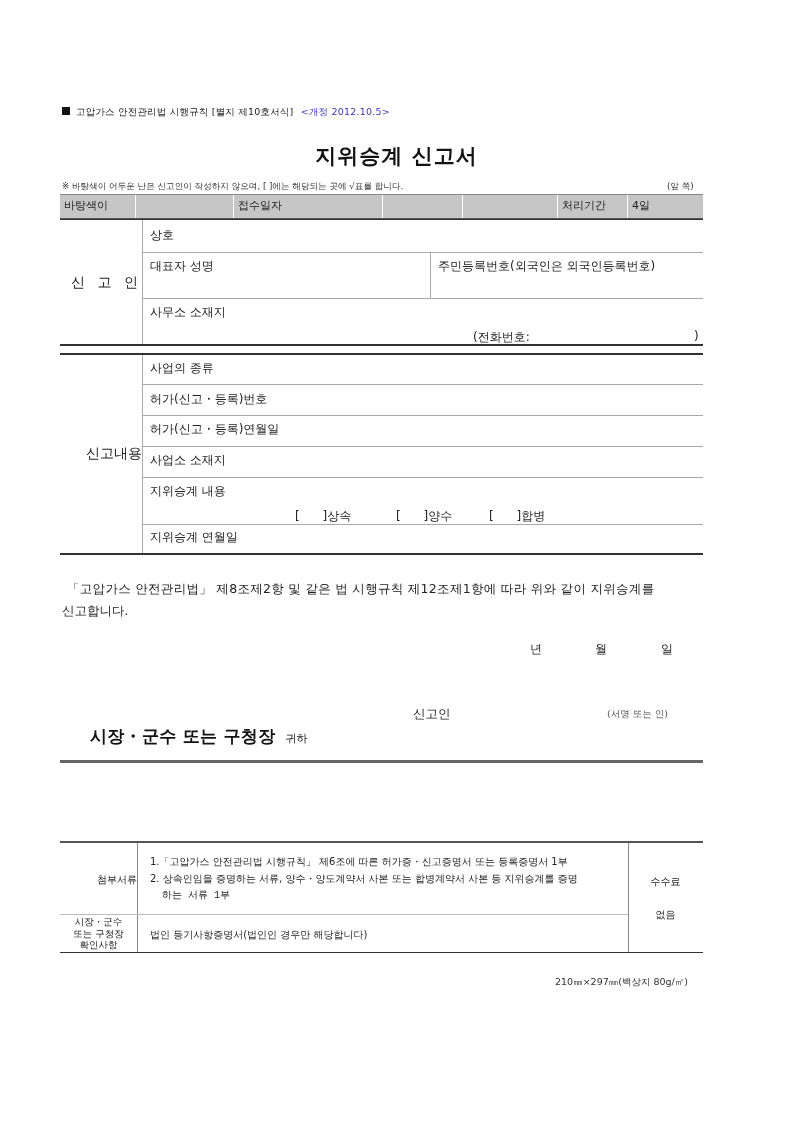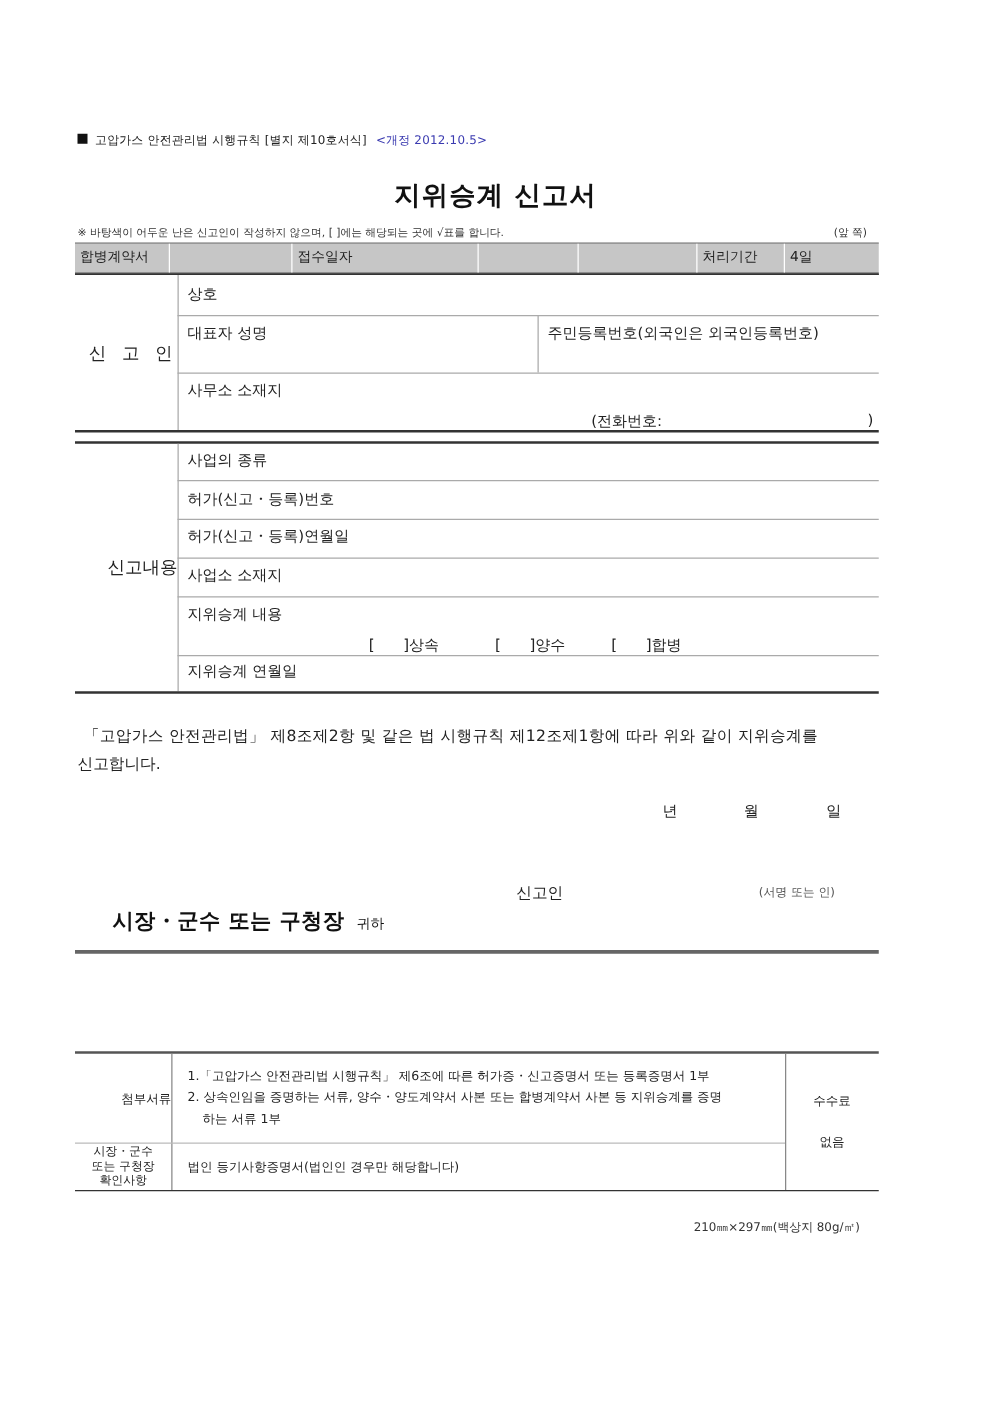--- a/index.html
+++ b/index.html
@@ -39,21 +39,21 @@
   <span class="sq"></span><span>고압가스 안전관리법 시행규칙 [별지 제10호서식]</span>
   <span class="rev">&lt;개정 2012.10.5&gt;</span>
 </div>
 
 <div class="abs title">지위승계 신고서</div>
 
 <div class="abs note">※ 바탕색이 어두운 난은 신고인이 작성하지 않으며, [  ]에는 해당되는 곳에 √표를 합니다.</div>
 <div class="abs side">(앞 쪽)</div>
 
 <div class="abs hdr">
-  <div class="c" style="left:0;width:75px;">합병계약서</div>
+  <div class="c" style="left:0;width:75px;">바탕색이</div>
   <div class="c" style="left:75px;width:98px;"></div>
   <div class="c" style="left:173px;width:149px;">접수일자</div>
   <div class="c" style="left:322px;width:80px;"></div>
   <div class="c" style="left:402px;width:95px;"></div>
   <div class="c" style="left:497px;width:70px;">처리기간</div>
   <div class="c" style="left:567px;width:76px;">4일</div>
 </div>
 
 <div class="hline" style="top:219px;height:1px;"></div>
 <div class="vline" style="left:142px;top:220px;height:124px;"></div>
@@ -120,21 +120,21 @@
 
 <div class="hline" style="top:841px;height:2px;background:#555;"></div>
 <div class="vline" style="left:137px;top:843px;height:109px;background:#888;"></div>
 <div class="vline" style="left:628px;top:843px;height:109px;background:#888;"></div>
 <div class="thin" style="left:60px;top:914px;width:568px;height:1px;background:#bbb;"></div>
 <div class="hline" style="top:952px;height:1px;background:#333;"></div>
 
 <div class="att" style="left:60px;width:77px;top:871px;text-align:right;">첨부서류</div>
 <div class="att" style="left:150px;top:853px;white-space:nowrap;">1.「고압가스 안전관리법 시행규칙」 제6조에 따른 허가증・신고증명서 또는 등록증명서 1부</div>
 <div class="att" style="left:150px;top:870px;white-space:nowrap;">2. 상속인임을 증명하는 서류, 양수・양도계약서 사본 또는 합병계약서 사본 등 지위승계를 증명</div>
-<div class="att" style="left:162px;top:887px;white-space:nowrap;">하는 서류 1부</div>
+<div class="att" style="left:162px;top:887px;white-space:nowrap;font-family:Liberation Mono, monospace;">하는 서류 1부</div>
 
 <div class="att" style="left:60px;width:77px;top:916px;text-align:center;line-height:11.5px;font-size:9.5px;">
   <div>시장・군수</div>
   <div>또는 구청장</div>
   <div>확인사항</div>
 </div>
 <div class="att" style="left:150px;top:926px;white-space:nowrap;">법인 등기사항증명서(법인인 경우만 해당합니다)</div>
 
 <div class="att" style="left:628px;width:75px;top:873px;text-align:center;">수수료</div>
 <div class="att" style="left:628px;width:75px;top:906px;text-align:center;">없음</div>

